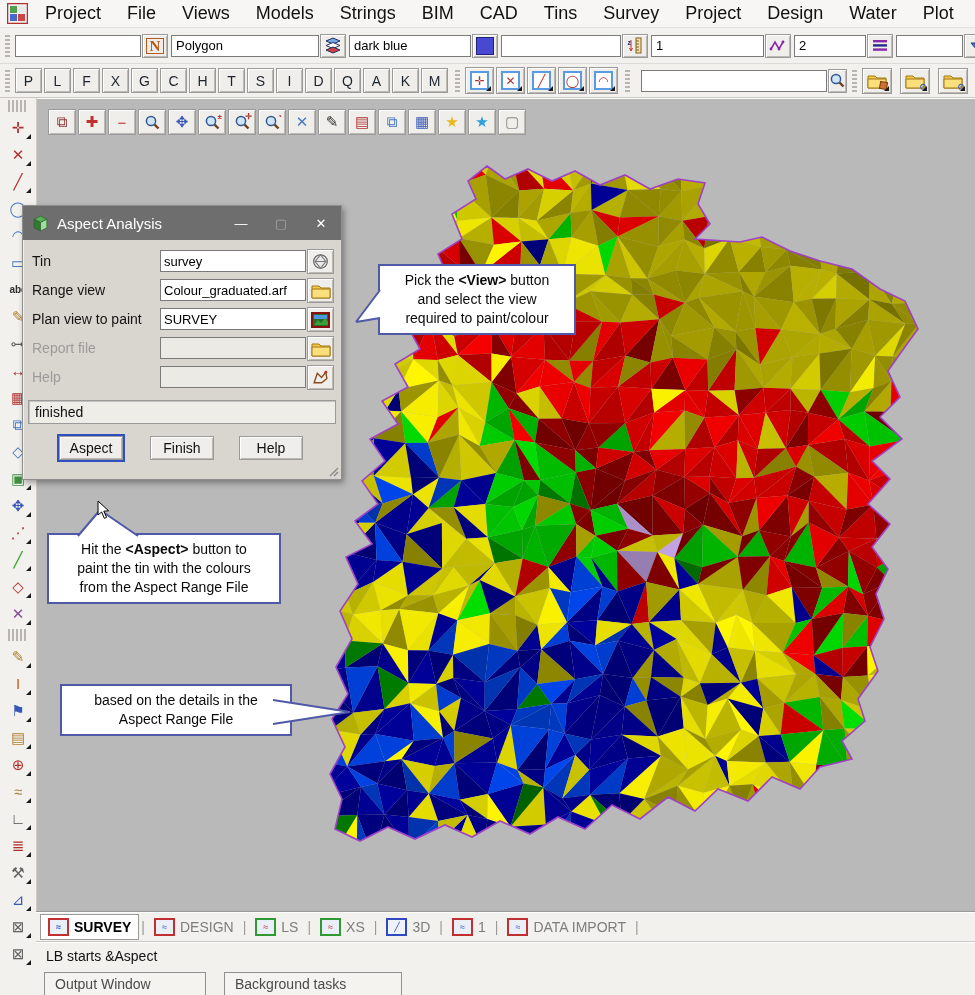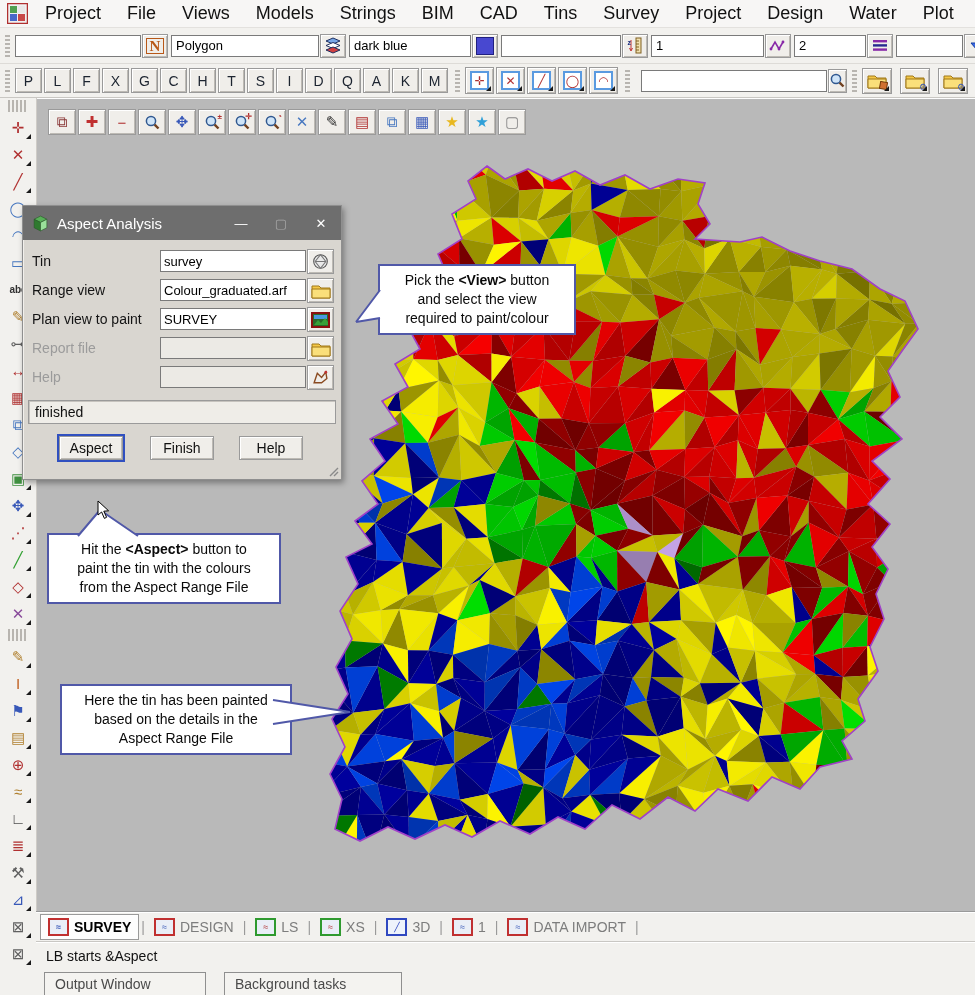--- a/index.html
+++ b/index.html
@@ -1505,21 +1505,20 @@
           <div><span>Pick the </span><b>&lt;View&gt;</b><span> button</span></div>
           <div><span>and select the view</span></div>
           <div><span>required to paint/colour</span></div>
         </div>
         <div class="callout" style="left: 47px; top: 435px; width: 218px;">
           <div><span>Hit the </span><b>&lt;Aspect&gt;</b><span> button to</span></div>
           <div><span>paint the tin with the colours</span></div>
           <div><span>from the Aspect Range File</span></div>
         </div>
         <div class="callout" style="left: 60px; top: 586px; width: 216px;">
-          <div><span>Here the tin has been painted</span></div>
           <div><span>based on the details in the</span></div>
           <div><span>Aspect Range File</span></div>
         </div>
       </div>
 
     <svg style="position:absolute;left:97px;top:402px;z-index:8;" width="14" height="20" viewBox="0 0 14 20">
       <polygon points="1,1 1,15 4.6,12 7.4,18.4 9.6,17.3 6.8,11.2 11.6,10.8" fill="#fff" stroke="#000" stroke-width="1"></polygon>
     </svg>
 
     <div id="tabsbar">

